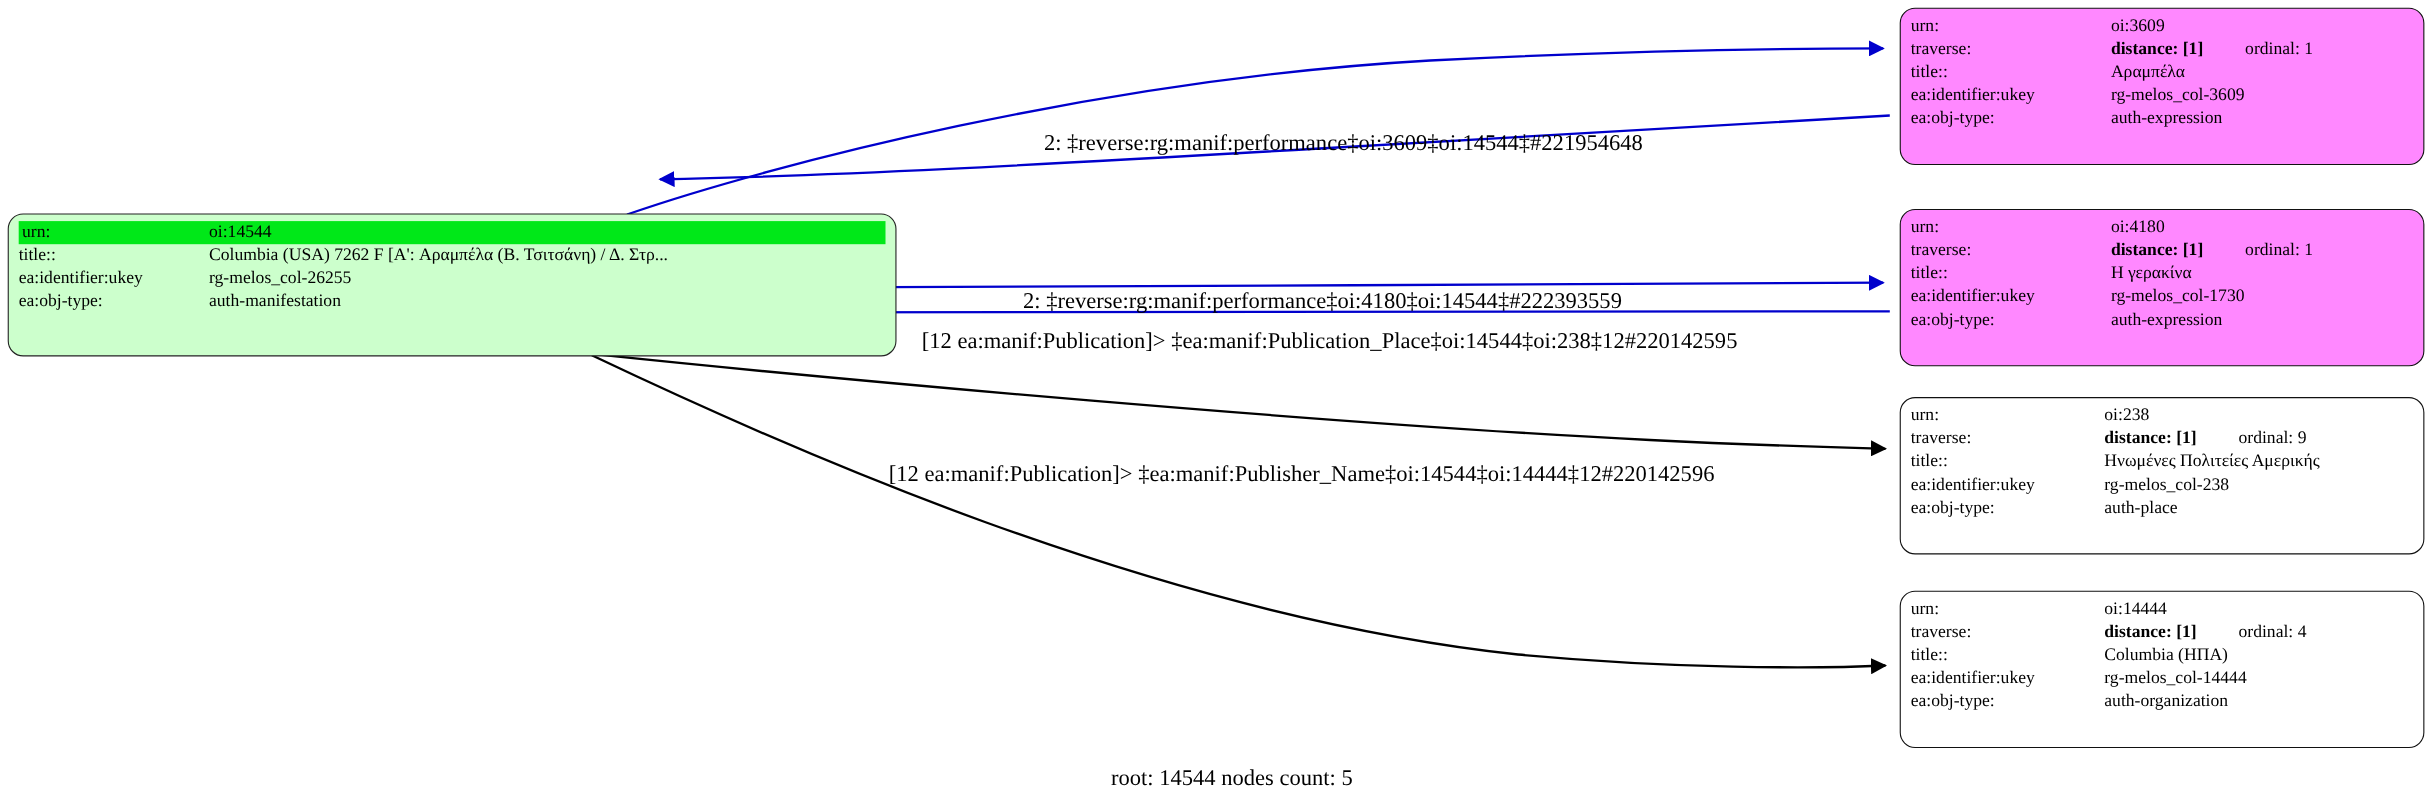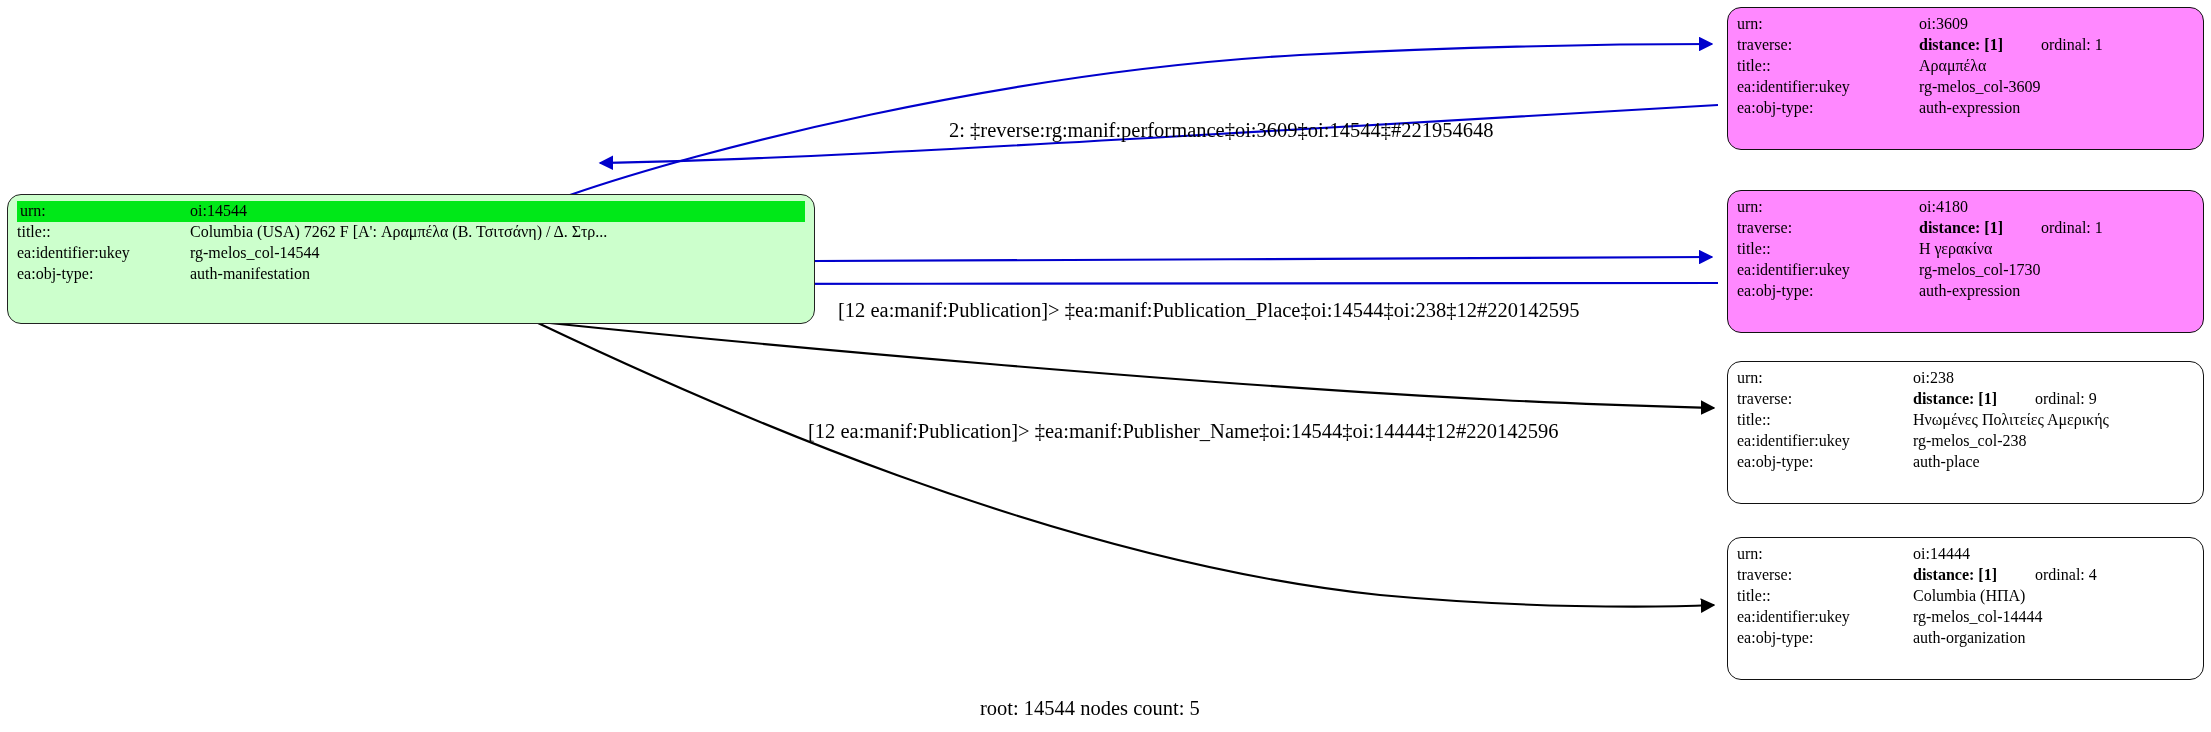--- a/index.html
+++ b/index.html
@@ -95,20 +95,21 @@
     white-space: nowrap;
     line-height: 1;
   }
 
   
   .caption {
     position: absolute;
     font-size: 20.5px;
     color: #000000;
     white-space: nowrap;
+    margin-left: 30px;
   }
 </style>
 </head>
 <body>
 
 <div id="canvas">
 
   <svg id="edge-layer" viewBox="0 0 2211 732" xmlns="http://www.w3.org/2000/svg">
     <defs>
       <marker id="arrow-blue" viewBox="0 0 10 10" refX="9" refY="5" markerWidth="7" markerHeight="7" orient="auto-start-reverse">
@@ -140,21 +141,21 @@
         <td class="val">oi:14544</td>
       </tr>
       <tr>
         <td class="key">title::</td>
         <td class="val">
           <span class="truncate">Columbia (USA) 7262 F [A': Αραμπέλα (Β. Τσιτσάνη) / Δ. Στρ...</span>
         </td>
       </tr>
       <tr>
         <td class="key">ea:identifier:ukey</td>
-        <td class="val">rg-melos_col-14544</td>
+        <td class="val">rg-melos_col-26255</td>
       </tr>
       <tr>
         <td class="key">ea:obj-type:</td>
         <td class="val">auth-manifestation</td>
       </tr>
     </tbody>
       </table>
   </div>
 
   <div class="node expr" style="left:1727px; top:7px; width:477px; height:143px;">
@@ -270,20 +271,21 @@
         <td class="val">auth-organization</td>
       </tr>
     </tbody>
       </table>
   </div>
 
 
   <div class="edge-label" style="left:949px; top:120px;">2: ‡reverse:rg:manif:performance‡oi:3609‡oi:14544‡#221954648</div>
 
 
+  <div class="edge-label" style="left:930px; top:264px;">2: ‡reverse:rg:manif:performance‡oi:4180‡oi:14544‡#222393559</div>
 
   <div class="edge-label" style="left:838px; top:300px;">[12 ea:manif:Publication]&gt; ‡ea:manif:Publication_Place‡oi:14544‡oi:238‡12#220142595</div>
 
   <div class="edge-label" style="left:808px; top:421px;">[12 ea:manif:Publication]&gt; ‡ea:manif:Publisher_Name‡oi:14544‡oi:14444‡12#220142596</div>
 
   <div class="caption" style="left:980px; top:697px;">root: 14544 nodes count: 5</div>
 
 </div>
 
 </body></html>

